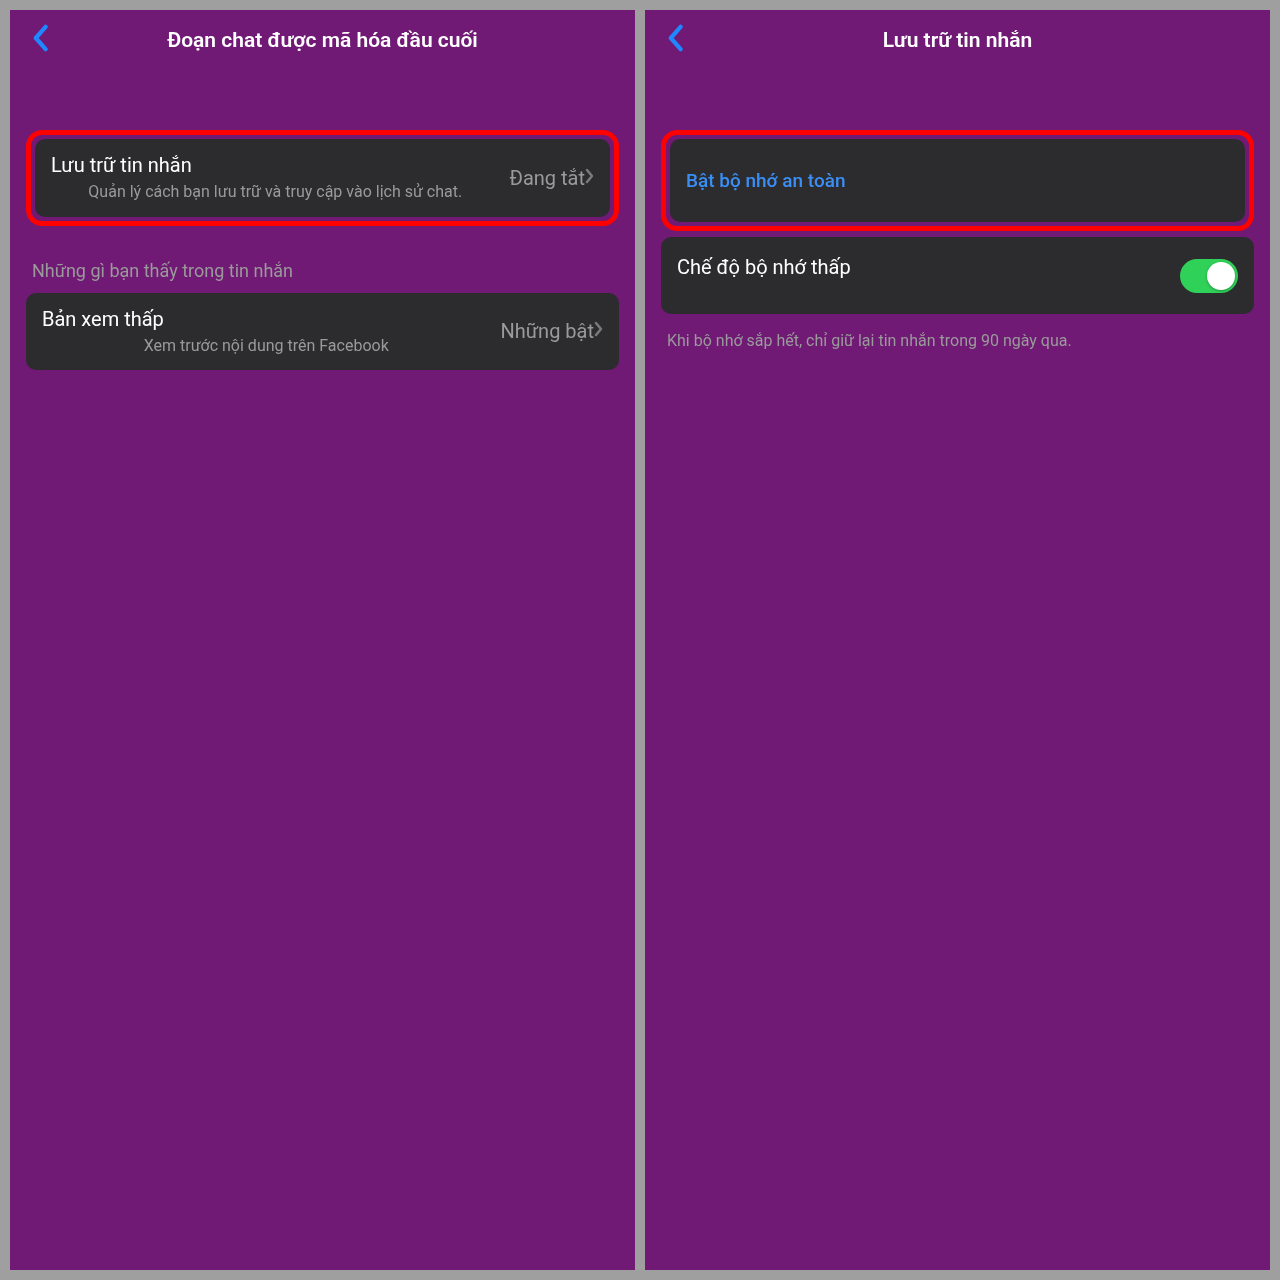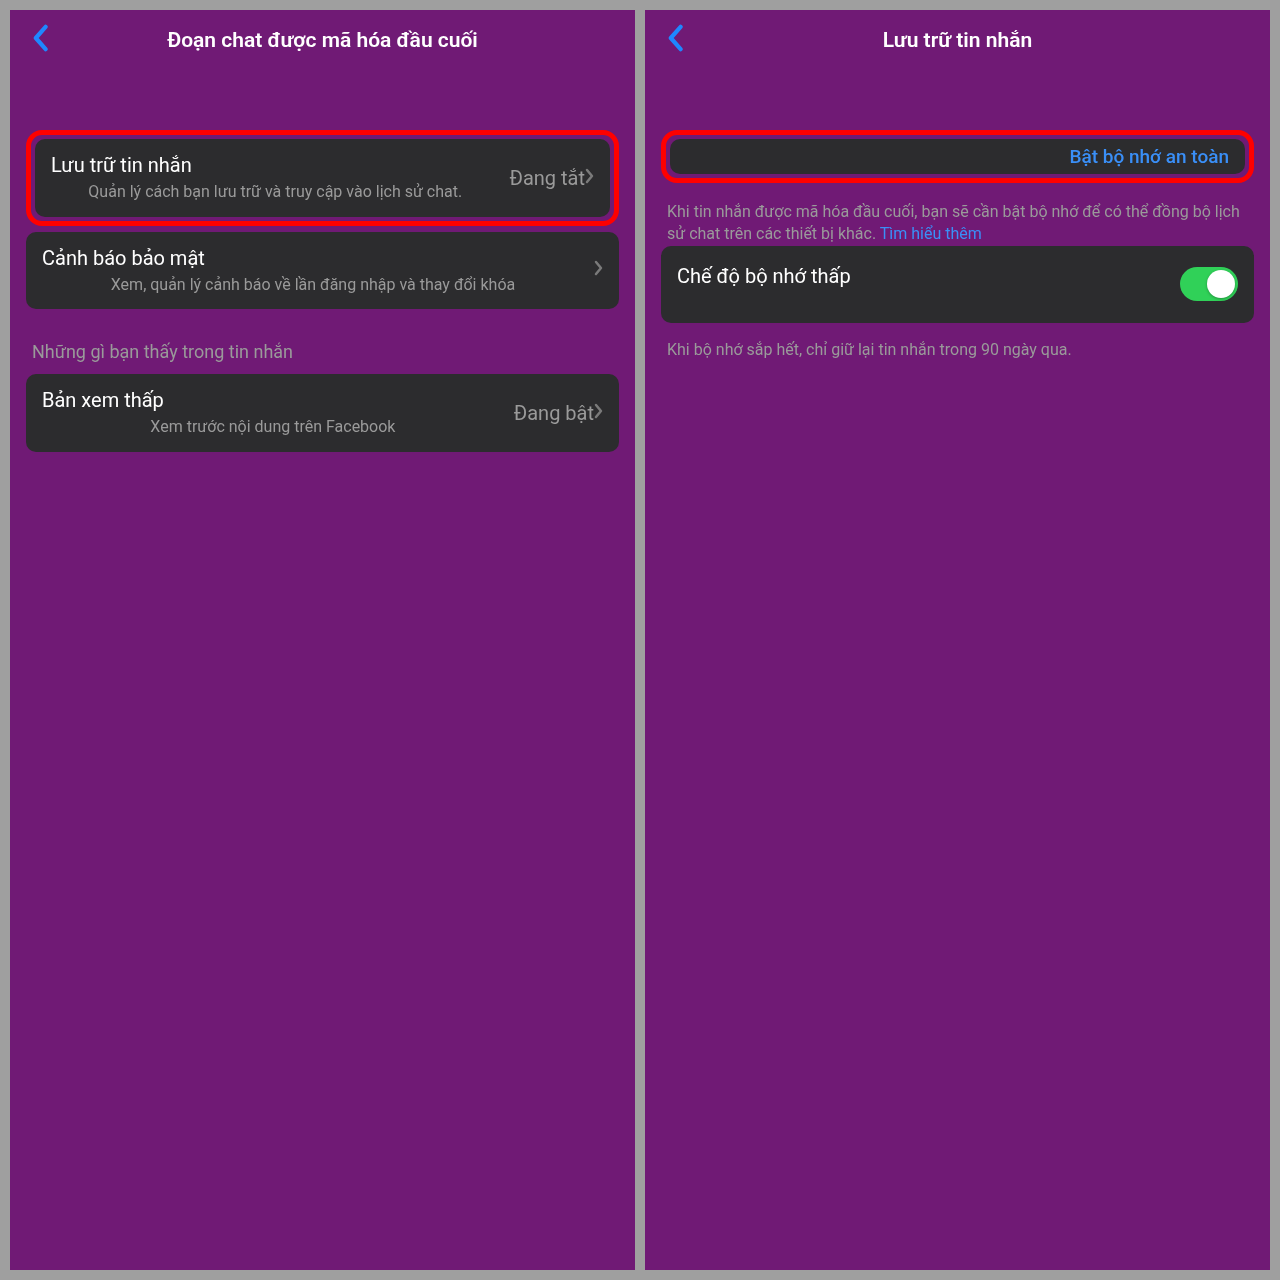--- a/index.html
+++ b/index.html
@@ -169,43 +169,30 @@
           <span class="card-value">Đang tắt</span>
           <span class="chevron">
             <svg viewBox="0 0 9 16" fill="none">
                 <path d="M2 2 L7 8 L2 14" stroke="#7a7a7a" stroke-width="2.5" stroke-linecap="round" stroke-linejoin="round"></path>
               </svg>
           </span>
         </div>
       </div>
     </div>
 
-    <div class="card">
-      <div class="card-left">
-        <div class="card-title">Cảnh báo bảo mật</div>
-        <div class="card-subtitle">Xem, quản lý cảnh báo về lần đăng nhập và thay đổi khóa</div>
-      </div>
-      <div class="card-right">
-        <span class="chevron">
-          <svg viewBox="0 0 9 16" fill="none">
-              <path d="M2 2 L7 8 L2 14" stroke="#7a7a7a" stroke-width="2.5" stroke-linecap="round" stroke-linejoin="round"></path>
-            </svg>
-        </span>
-      </div>
-    </div>
 
     <div class="section-header">Những gì bạn thấy trong tin nhắn</div>
 
     <div class="card">
       <div class="card-left">
         <div class="card-title">Bản xem thấp</div>
         <div class="card-subtitle">Xem trước nội dung trên Facebook</div>
       </div>
       <div class="card-right">
-        <span class="card-value">Đang bật</span>
+        <span class="card-value">Những bật</span>
         <span class="chevron">
           <svg viewBox="0 0 9 16" fill="none">
               <path d="M2 2 L7 8 L2 14" stroke="#7a7a7a" stroke-width="2.5" stroke-linecap="round" stroke-linejoin="round"></path>
             </svg>
         </span>
       </div>
     </div>
 
   </div>
 </div>
@@ -219,28 +206,25 @@
           </svg>
       </span>
     </div>
     <div class="header-title">Lưu trữ tin nhắn</div>
   </div>
 
   <div class="content">
     <div class="spacer-top"></div>
 
     <div class="highlight">
-      <div class="card" style="padding:6px 16px;justify-content:flex-end;">
+      <div class="card" style="padding:30px 16px;">
         <div class="blue-title">Bật bộ nhớ an toàn</div>
       </div>
     </div>
 
-    <div class="footnote">
-      <span>Khi tin nhắn được mã hóa đầu cuối, bạn sẽ cần bật bộ nhớ để có thể đồng bộ lịch sử chat trên các thiết bị khác. </span><span class="link">Tìm hiểu thêm</span>
-    </div>
 
 
     <div class="card" style="padding:18px 16px;">
       <div class="card-title" style="margin-bottom:17px;">Chế độ bộ nhớ thấp</div>
       <div class="toggle">
         <div class="toggle-knob"></div>
       </div>
     </div>
 
     <div class="footnote">Khi bộ nhớ sắp hết, chỉ giữ lại tin nhắn trong 90 ngày qua.</div>

